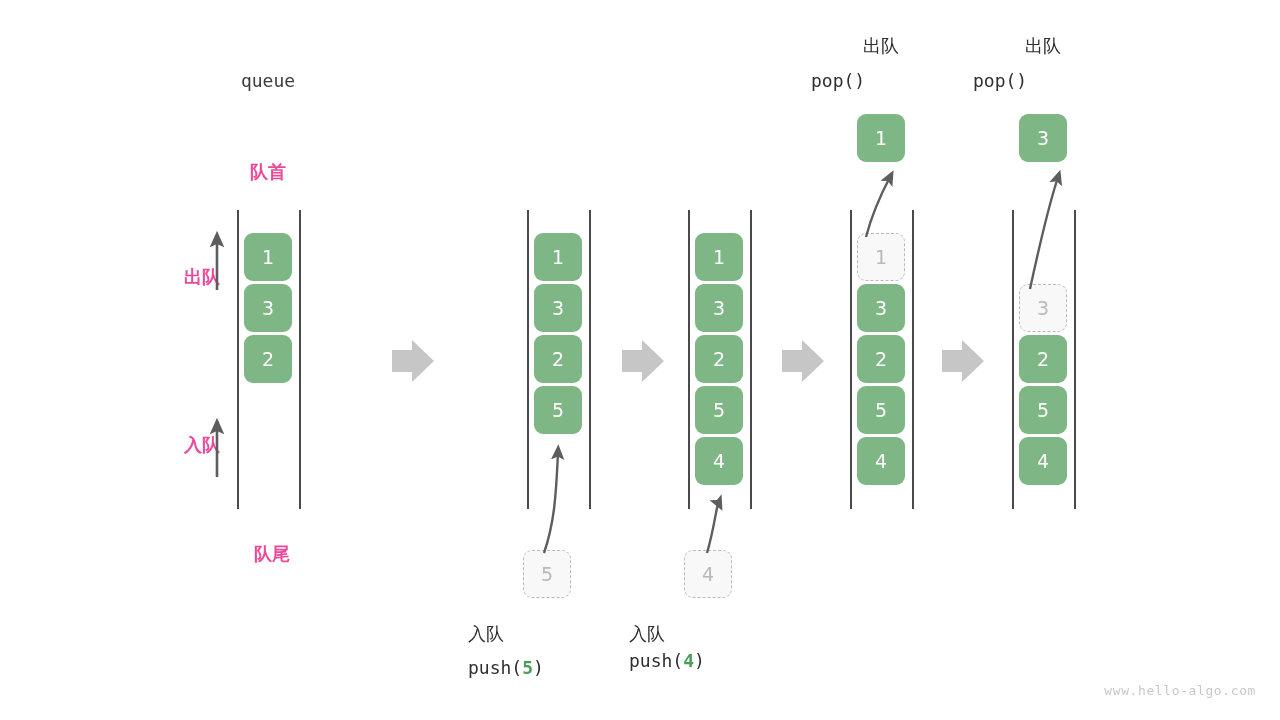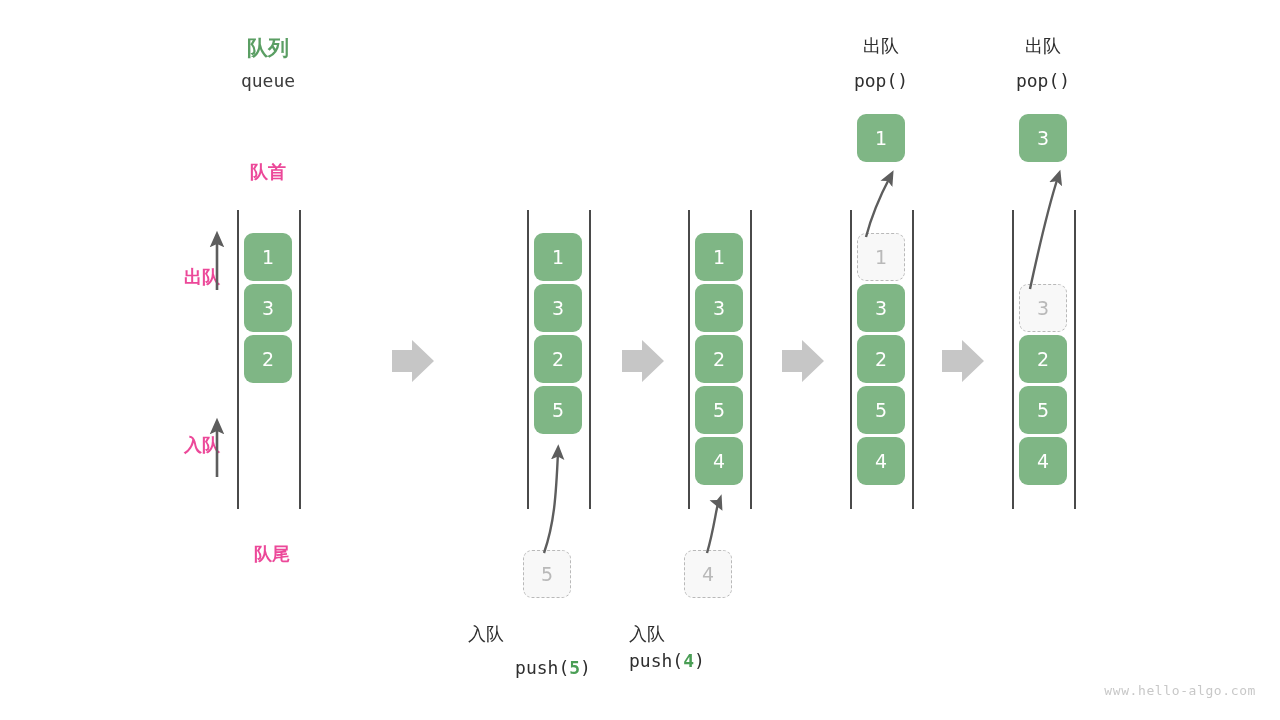--- a/index.html
+++ b/index.html
@@ -23,21 +23,21 @@
   }
   .title-en {
     font-size: 18px; color: #3c3c3c; text-align: center;
     font-family: "DejaVu Sans Mono", "Liberation Mono", monospace;
     white-space: nowrap;
   }
   .op-cn {
     font-size: 18px; color: #2f2f2f; text-align: center; white-space: nowrap;
   }
   .op-code {
-    font-size: 18px; color: #2f2f2f; text-align: center; white-space: nowrap;
+    font-size: 18px; color: #2f2f2f; text-align: left; white-space: nowrap;
     font-family: "DejaVu Sans Mono", "Liberation Mono", monospace;
   }
   .op-code .num { color: #4a9e55; font-weight: bold; }
 
   .side-label {
     font-size: 18px; font-weight: bold; color: #ec4899;
     text-align: center; white-space: nowrap;
   }
 
   
@@ -72,21 +72,20 @@
     position: absolute; left: 0; top: 0;
     width: 1280px; height: 720px;
     pointer-events: none;
   }
 </style>
 </head>
 <body>
 
 <div id="stage">
 
-  <div class="abs title-cn" style="left:198px; top:34px; width:140px;">队列</div>
   <div class="abs title-en" style="left:198px; top:70px; width:140px;">queue</div>
 
   <div class="abs side-label" style="left:208px; top:160px; width:120px;">队首</div>
   <div class="abs side-label" style="left:212px; top:542px; width:120px;">队尾</div>
 
   <div class="abs side-label" style="left:130px; top:265px; width:90px; text-align:right;">出队</div>
   <div class="abs side-label" style="left:130px; top:433px; width:90px; text-align:right;">入队</div>
 
   <div id="columns">
       <div class="abs rail" style="left: 237px; top: 210px; height: 299px;"></div>
@@ -95,21 +94,21 @@
       <div class="abs cell" style="left: 244px; top: 284px;">3</div>
       <div class="abs cell" style="left: 244px; top: 335px;">2</div>
       <div class="abs rail" style="left: 527px; top: 210px; height: 299px;"></div>
       <div class="abs rail" style="left: 589px; top: 210px; height: 299px;"></div>
       <div class="abs cell" style="left: 534px; top: 233px;">1</div>
       <div class="abs cell" style="left: 534px; top: 284px;">3</div>
       <div class="abs cell" style="left: 534px; top: 335px;">2</div>
       <div class="abs cell" style="left: 534px; top: 386px;">5</div>
       <div class="abs cell ghost" style="left: 523px; top: 550px;">5</div>
       <div class="abs op-cn" style="left: 468px; top: 622px; width: 160px; text-align: left;">入队</div>
-      <div class="abs op-code" style="left: 468px; top: 657px; width: 170px; text-align: center;"><span>push(</span><span class="num">5</span><span>)</span></div>
+      <div class="abs op-code" style="left: 468px; top: 657px; width: 170px; text-align: left;"><span>push(</span><span class="num">5</span><span>)</span></div>
       <div class="abs rail" style="left: 688px; top: 210px; height: 299px;"></div>
       <div class="abs rail" style="left: 750px; top: 210px; height: 299px;"></div>
       <div class="abs cell" style="left: 695px; top: 233px;">1</div>
       <div class="abs cell" style="left: 695px; top: 284px;">3</div>
       <div class="abs cell" style="left: 695px; top: 335px;">2</div>
       <div class="abs cell" style="left: 695px; top: 386px;">5</div>
       <div class="abs cell" style="left: 695px; top: 437px;">4</div>
       <div class="abs cell ghost" style="left: 684px; top: 550px;">4</div>
       <div class="abs op-cn" style="left: 629px; top: 622px; width: 160px; text-align: left;">入队</div>
       <div class="abs op-code" style="left: 629px; top: 650px; width: 170px; text-align: left;"><span>push(</span><span class="num">4</span><span>)</span></div>

